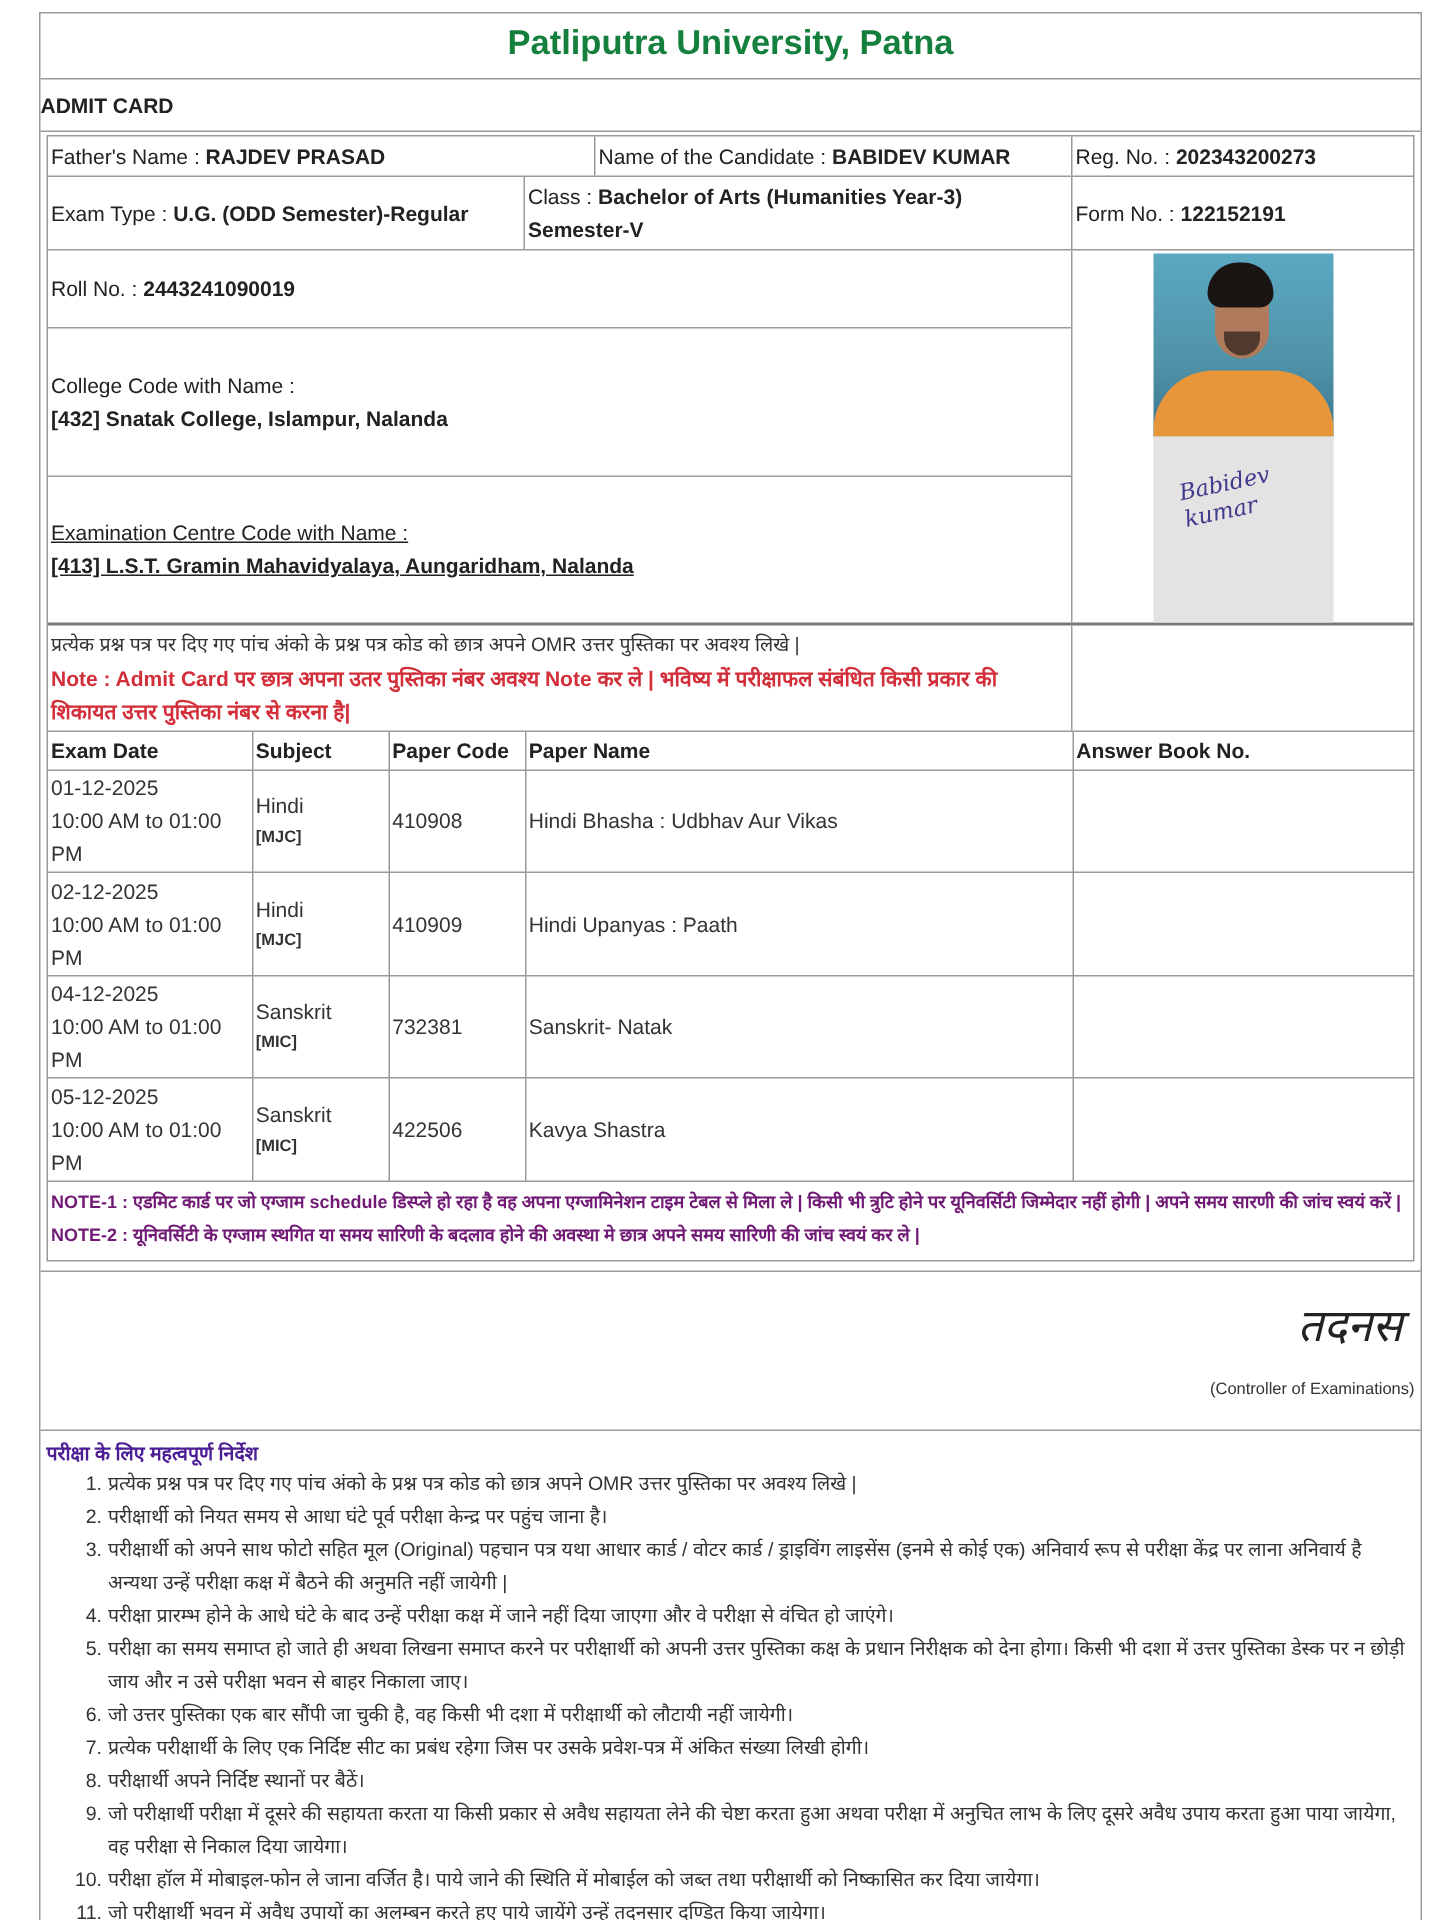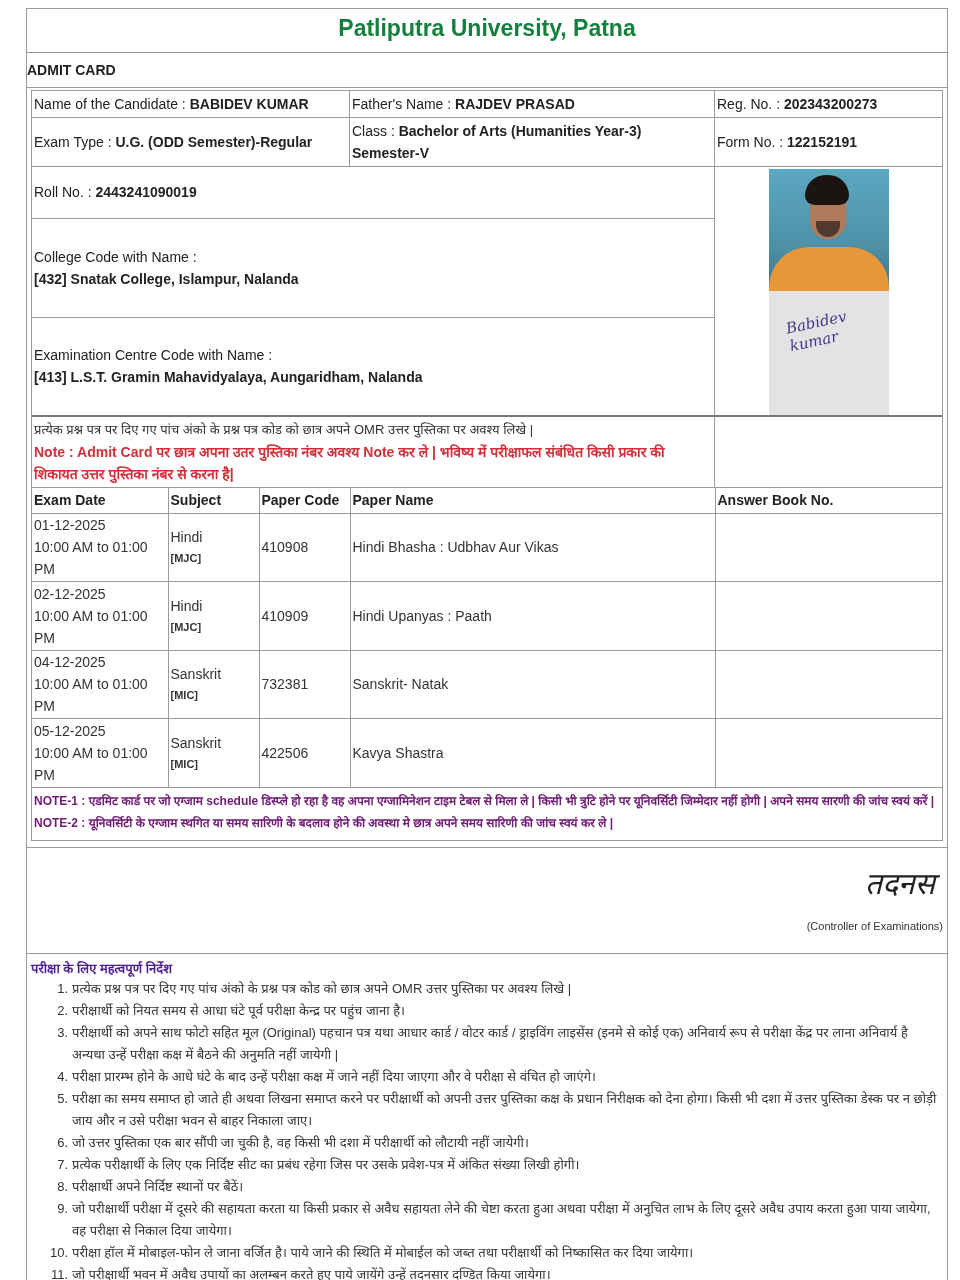--- a/index.html
+++ b/index.html
@@ -14,21 +14,21 @@
   .row { display: flex; border-bottom: 1px solid #9a9a9a; }
   .cell { padding: 2px 2px; font-size: 14px; line-height: 22px; }
   .cell b { font-weight: bold; color: #222; }
   .c1 { width: 318px; border-right: 1px solid #9a9a9a; }
   .c2 { width: 365px; border-right: 1px solid #9a9a9a; }
   .c3 { flex: 1; }
 
   .mid { display: flex; border-bottom: 2px solid #777; }
   .mid-left { width: 683px; border-right: 1px solid #9a9a9a; }
   .mid-left .blk { border-bottom: 1px solid #9a9a9a; padding: 0 2px; font-size: 14px; line-height: 22px; }
-  .mid-left .blk:last-child { border-bottom: none; }
+  .mid-left .blk:last-child { border-bottom: none; text-decoration: underline; }
   .blk-roll { height: 52px; padding-top: 14px !important; }
   .blk-college { height: 99px; padding-top: 27px !important; }
   .blk-centre { height: 97px; padding-top: 26px !important; }
   .mid-right { flex: 1; display: flex; justify-content: center; padding-top: 2px; }
   .photo-wrap { width: 120px; height: 246px; }
   .photo { width: 120px; height: 122px; background: linear-gradient(180deg, #5ba8c2 0%, #4f92a8 60%, #3c7790 100%); position: relative; overflow: hidden; }
   .photo .hair { position: absolute; left: 36px; top: 6px; width: 44px; height: 30px; background: #1a1412; border-radius: 22px 22px 10px 10px; }
   .photo .face { position: absolute; left: 41px; top: 20px; width: 36px; height: 50px; background: #b07a5c; border-radius: 16px 16px 20px 20px; }
   .photo .beard { position: absolute; left: 47px; top: 52px; width: 24px; height: 16px; background: #3a2a22; border-radius: 0 0 12px 12px; opacity: 0.8; }
   .photo .shirt { position: absolute; left: 0; top: 78px; width: 120px; height: 46px; background: #e8963a; border-radius: 40px 40px 0 0; }
@@ -64,25 +64,25 @@
 </style>
 </head>
 <body>
 
 <div class="page">
   <div class="uni-title">Patliputra University, Patna</div>
   <div class="admit-title">ADMIT CARD</div>
 
   <div class="inner">
     <div class="row">
+      <div class="cell c2">
+        <span>Father's Name : </span><b>RAJDEV PRASAD</b>
+      </div>
       <div class="cell c1">
         <span>Name of the Candidate : </span><b>BABIDEV KUMAR</b>
-      </div>
-      <div class="cell c2">
-        <span>Father's Name : </span><b>RAJDEV PRASAD</b>
       </div>
       <div class="cell c3">
         <span>Reg. No. : </span><b>202343200273</b>
       </div>
     </div>
     <div class="row">
       <div class="cell c1" style="display:flex;align-items:center;">
         <span><span>Exam Type : </span><b>U.G. (ODD Semester)-Regular</b></span>
       </div>
       <div class="cell c2">

